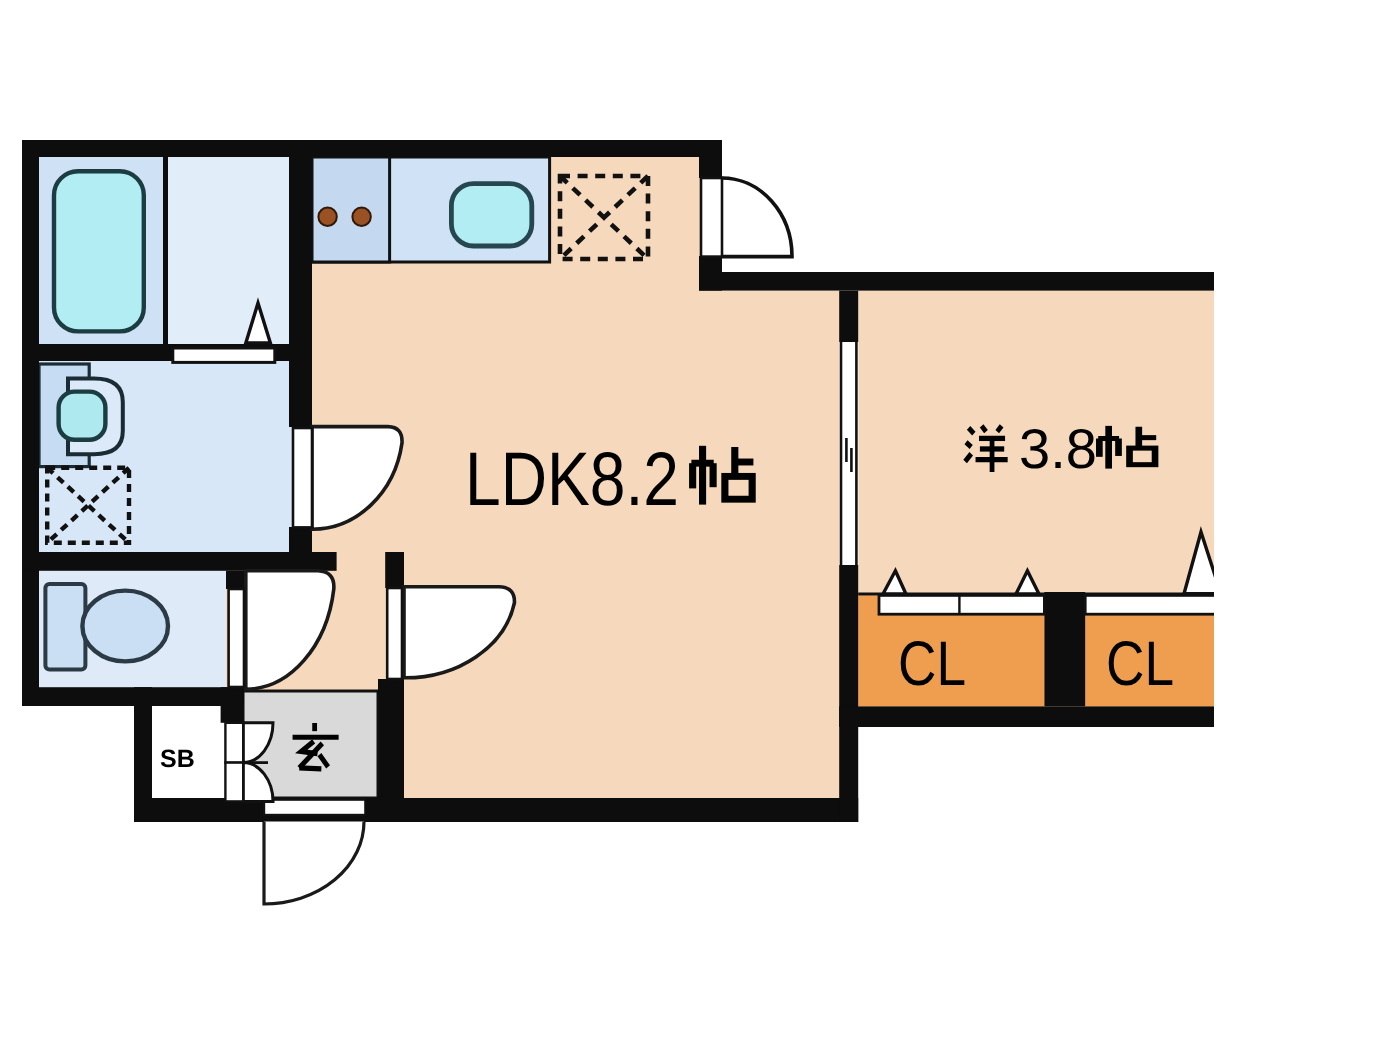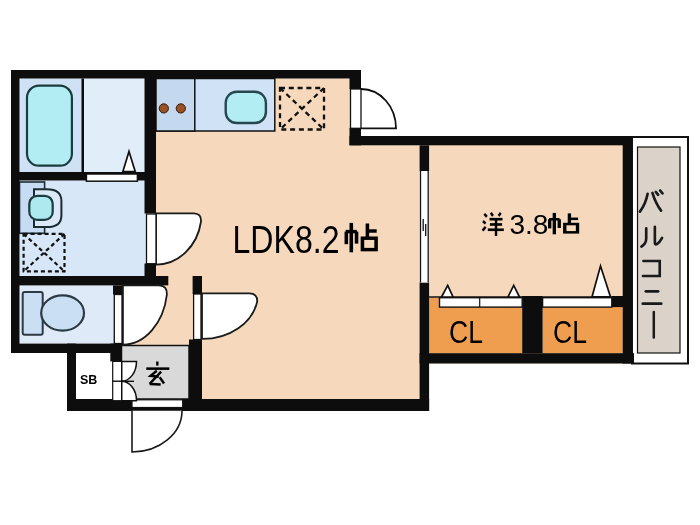--- a/index.html
+++ b/index.html
@@ -1,16 +1,16 @@
 <!DOCTYPE html>
 <html><head>
 <meta charset="utf-8">
 <style>
 html,body{margin:0;padding:0;background:#fff;}
-#plan{position:relative;width:700px;height:525px;background:#fef9c3;overflow:hidden;}
+#plan{position:relative;width:607px;height:525px;background:#fef9c3;overflow:hidden;}
 text{font-family:"Liberation Sans",sans-serif;}
 </style>
 </head>
 <body>
 <div id="plan">
 <svg width="700" height="525" viewBox="0 0 700 525">
 <rect x="0" y="0" width="700" height="525" fill="#ffffff"></rect>
 
 <rect x="156" y="78.5" width="205" height="332.5" fill="#f6d8bc"></rect>
 <rect x="361" y="145.3" width="68.1" height="265.7" fill="#f6d8bc"></rect>

